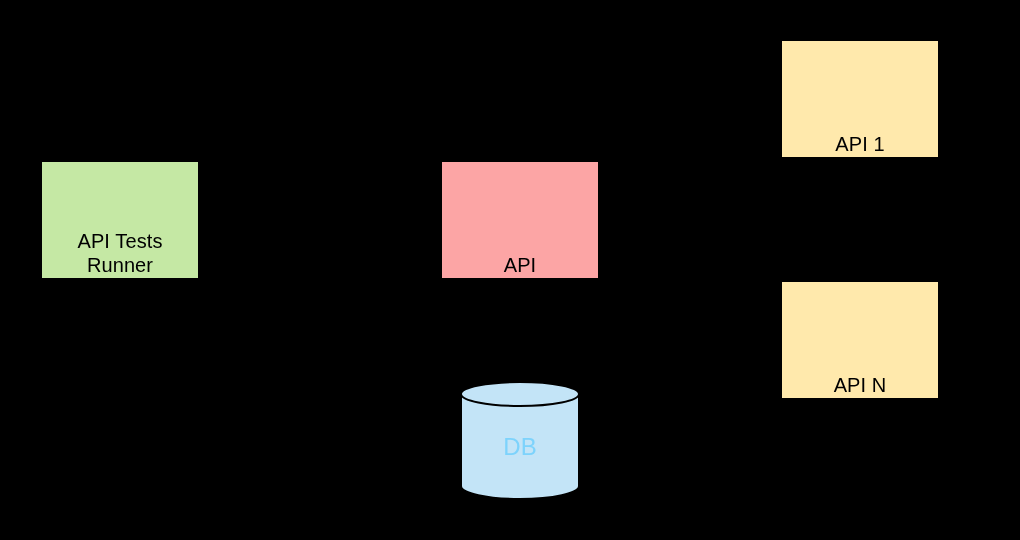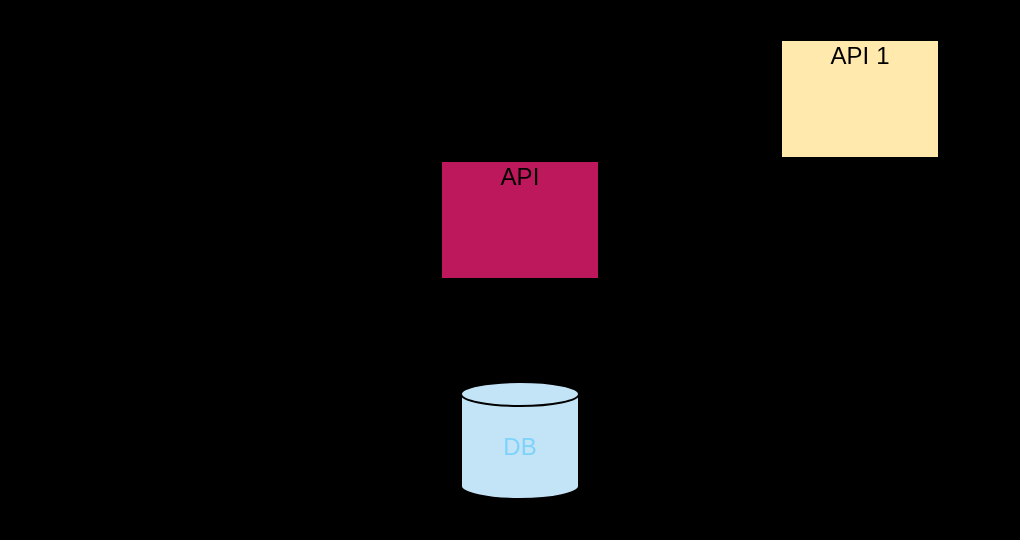--- a/index.html
+++ b/index.html
@@ -15,45 +15,45 @@
     position: relative;
     width: 1020px;
     height: 540px;
     background: #000000;
     overflow: hidden;
   }
   .node {
     position: absolute;
     box-sizing: border-box;
     display: flex;
-    align-items: flex-start;
+    align-items: flex-end;
     justify-content: center;
     text-align: center;
     color: #000000;
-    font-size: 24px;
+    font-size: 20px;
     line-height: 1.23;
     font-family: "Liberation Sans", sans-serif;
     white-space: pre-line;
     letter-spacing: 0.1px;
   }
   .node-rect {
     border: 1px solid #000000;
   }
   .node-label {
     display: block;
     pointer-events: none;
   }
 
   
   .node-green {
     background: #C5E8A4;
   }
   
   .node-teal {
-    background: #be185d;
+    background: #fca5a5;
   }
   
   .node-yellow {
     background: #FFE9AC;
   }
 
   
   .node-cylinder {
     position: absolute;
     box-sizing: border-box;
@@ -80,29 +80,36 @@
     padding-top: 14px;
     box-sizing: border-box;
     pointer-events: none;
   }
 </style>
 </head>
 <body>
 
 <div id="canvas">
 
+  <div class="node node-rect node-green" style="left:41px; top:161px; width:158px; height:118px;">
+    <span class="node-label">API Tests
+Runner</span>
+  </div>
 
   <div class="node node-rect node-teal" style="left:441px; top:161px; width:158px; height:118px;">
     <span class="node-label">API</span>
   </div>
 
   <div class="node node-rect node-yellow" style="left:781px; top:40px; width:158px; height:118px;">
     <span class="node-label">API 1</span>
   </div>
 
+  <div class="node node-rect node-yellow" style="left:781px; top:281px; width:158px; height:118px;">
+    <span class="node-label">API N</span>
+  </div>
 
   <div class="node-cylinder" style="left:460px; top:381px; width:120px; height:118px;">
     <svg class="cyl-svg" viewBox="0 0 120 118" preserveAspectRatio="none">
       <path d="M1,13 L1,105 A59,13 0 0 0 119,105 L119,13 Z" fill="#C3E4F7" stroke="#000000" stroke-width="2"></path>
       <ellipse cx="60" cy="13" rx="59" ry="12" fill="#C3E4F7" stroke="#000000" stroke-width="2"></ellipse>
     </svg>
     <span class="cyl-label">DB</span>
   </div>
 
 </div>

